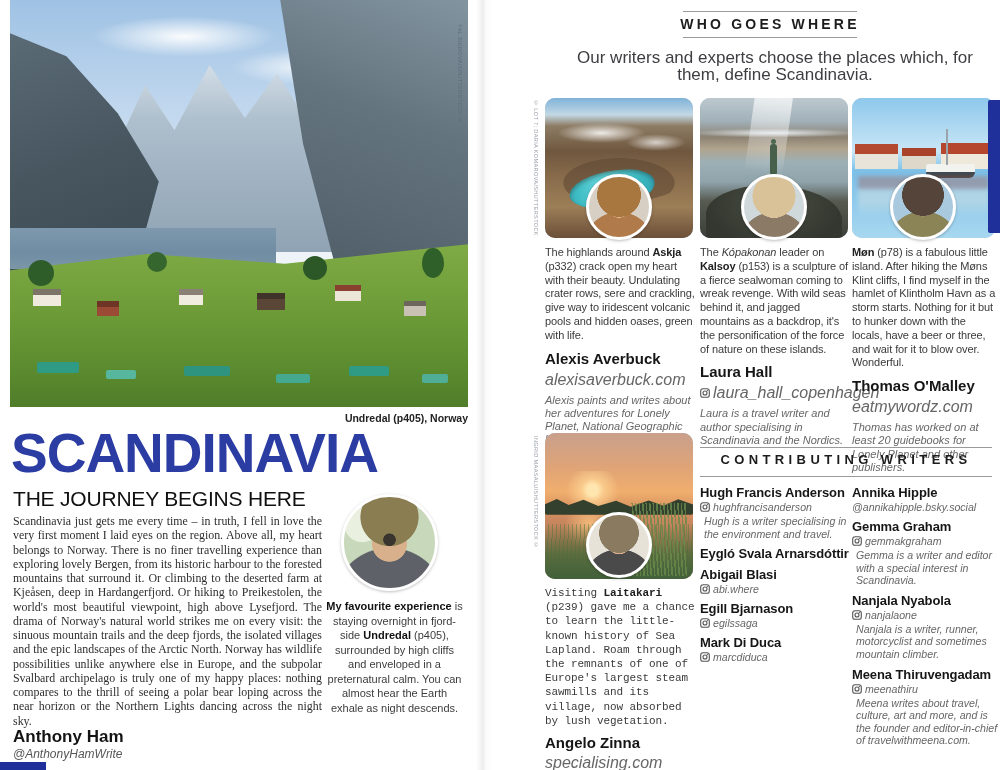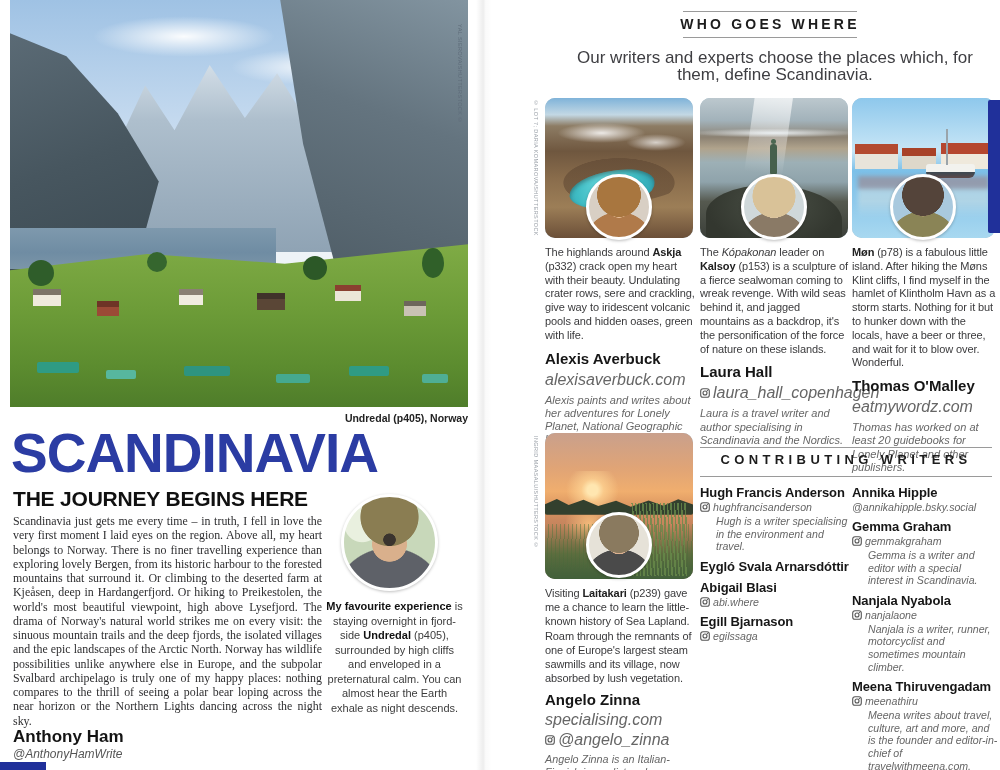--- a/index.html
+++ b/index.html
@@ -8,21 +8,21 @@
 
   
   .photo-main{position:absolute;left:10px;top:0;width:458px;height:407px;overflow:hidden;background:#c5daf0;}
   .layer{position:absolute;}
   .vcred{position:absolute;writing-mode:vertical-rl;font-size:5.5px;letter-spacing:.4px;color:#8a94a0;white-space:nowrap;}
   .caption{position:absolute;left:150px;top:412px;width:318px;text-align:right;
            font-size:10.5px;font-weight:700;color:#222;}
   .title{position:absolute;left:11px;top:424px;margin:0;font-size:55px;line-height:58px;
          font-weight:800;letter-spacing:-1px;color:#2b3ca3;}
   .subtitle{position:absolute;left:13px;top:487px;margin:0;font-size:21px;line-height:24px;
-            font-weight:700;letter-spacing:-.2px;color:#101010;}
+            font-weight:400;letter-spacing:-.2px;color:#101010;}
   .bodytext{position:absolute;left:13px;top:514px;width:309px;margin:0;
             font-family:"Liberation Serif",serif;font-size:11.9px;line-height:14.25px;
             text-align:justify;color:#2e2e30;}
   .author{position:absolute;left:13px;top:727px;font-size:17px;font-weight:700;color:#141414;}
   .ahandle{position:absolute;left:13px;top:747px;font-size:12px;font-style:italic;color:#555;}
   .fav{position:absolute;left:325px;top:599px;width:139px;margin:0;text-align:center;
        font-size:11px;line-height:14.5px;color:#3c3c3c;}
   .fav b{color:#111;}
   .corner-tab{position:absolute;left:0;top:762px;width:46px;height:8px;background:#20309a;}
   .spine{position:absolute;left:476px;top:0;width:16px;height:770px;
@@ -44,21 +44,21 @@
   .blurb b{color:#202020;}
   .pname{margin:7px 0 0 0;font-size:15px;line-height:17px;font-weight:700;color:#161616;}
   .contact{margin-top:4px;font-size:16px;font-style:italic;color:#666;display:flex;align-items:center;gap:3px;}
   .pbio{margin:5px 0 0 0;font-size:11px;line-height:13.2px;font-style:italic;color:#666;}
   .cw-head{position:absolute;left:700px;top:452px;width:292px;margin:0;text-align:center;
            font-size:13px;font-weight:700;letter-spacing:4.4px;color:#1c1c1c;white-space:nowrap;}
   .cwcol{position:absolute;top:485px;}
   .cwe{margin-bottom:6px;}
   .cwe h4{margin:0;font-size:13px;line-height:15px;font-weight:700;color:#161616;letter-spacing:-.1px;}
   .chand{margin-top:1px;font-size:10.6px;font-style:italic;color:#666;display:flex;align-items:center;gap:3px;}
-  .cbio{margin:2px 0 0 16px;font-size:10.6px;line-height:12.6px;font-style:italic;color:#666;}
+  .cbio{margin:2px 0 0 4px;font-size:10.6px;line-height:12.6px;font-style:italic;color:#666;}
   .right-tab{position:absolute;left:988px;top:100px;width:12px;height:133px;background:#20309a;border-radius:2px 0 0 2px;}
   .ig svg{display:block;}
 </style>
 </head>
 <body>
 
 <div class="page">
 
   <section>
 
@@ -226,21 +226,21 @@
     </div>
     <div class="av" style="left:586px;top:512px;width:66px;height:66px;
          background:
            radial-gradient(circle at 50% 30%,#8a7a5f 0 38%,rgba(0,0,0,0) 39%),
            radial-gradient(circle at 50% 46%,#dcb190 0 26%,rgba(0,0,0,0) 27%),
            radial-gradient(circle at 50% 118%,#4a4a4a 0 47%,rgba(0,0,0,0) 48%),
            #e6e2d8;"></div>
     <div class="vcred" style="left:533px;top:436px;color:#9aa0a8;">INGRID MAASALU/SHUTTERSTOCK ©</div>
 
     <div class="pcol" style="left:545px;top:586px;width:152px;">
-      <p class="blurb" style="line-height:14.2px;"><span>Visiting </span><b>Laitakari</b><span> (p239) gave me a chance to learn the little-known history of Sea Lapland. Roam through the remnants of one of Europe's largest steam sawmills and its village, now absorbed by lush vegetation.</span></p>
+      <p class="blurb" style="line-height:14.2px;font-family:Liberation Mono, monospace;"><span>Visiting </span><b>Laitakari</b><span> (p239) gave me a chance to learn the little-known history of Sea Lapland. Roam through the remnants of one of Europe's largest steam sawmills and its village, now absorbed by lush vegetation.</span></p>
       <h4 class="pname" style="margin-top:6px;">Angelo Zinna</h4>
       <div class="contact" style="margin-top:3px;">
           <span>specialising.com</span>
         </div>
       <div class="contact" style="margin-top:2px;">
         <span class="ig">
             <svg width="10" height="10" viewBox="0 0 10 10">
               <rect x="0.7" y="0.7" width="8.6" height="8.6" rx="2.4" fill="none" stroke="#555" stroke-width="1.1"></rect>
               <circle cx="5" cy="5" r="2" fill="none" stroke="#555" stroke-width="1.1"></circle>
               <circle cx="7.4" cy="2.6" r="0.7" fill="#555"></circle>
@@ -288,20 +288,34 @@
             <span class="ig">
               <svg width="10" height="10" viewBox="0 0 10 10">
                 <rect x="0.7" y="0.7" width="8.6" height="8.6" rx="2.4" fill="none" stroke="#555" stroke-width="1.1"></rect>
                 <circle cx="5" cy="5" r="2" fill="none" stroke="#555" stroke-width="1.1"></circle>
                 <circle cx="7.4" cy="2.6" r="0.7" fill="#555"></circle>
               </svg>
             </span>
             <span>egilssaga</span>
           </div>
       </div>
+      <div class="cwe">
+        <h4>Mark Di Duca</h4>
+        <div class="chand">
+            <span class="ig">
+              <svg width="10" height="10" viewBox="0 0 10 10">
+                <rect x="0.7" y="0.7" width="8.6" height="8.6" rx="2.4" fill="none" stroke="#555" stroke-width="1.1"></rect>
+                <circle cx="5" cy="5" r="2" fill="none" stroke="#555" stroke-width="1.1"></circle>
+                <circle cx="7.4" cy="2.6" r="0.7" fill="#555"></circle>
+              </svg>
+            </span>
+            <span>marcdiduca</span>
+          </div>
+
+      </div>
     </div>
 
     <div class="cwcol" style="left:852px;width:146px;">
       <div class="cwe">
         <h4>Annika Hipple</h4>
         <div class="chand">
             <span>@annikahipple.bsky.social</span>
           </div>
       </div>
       <div class="cwe">

